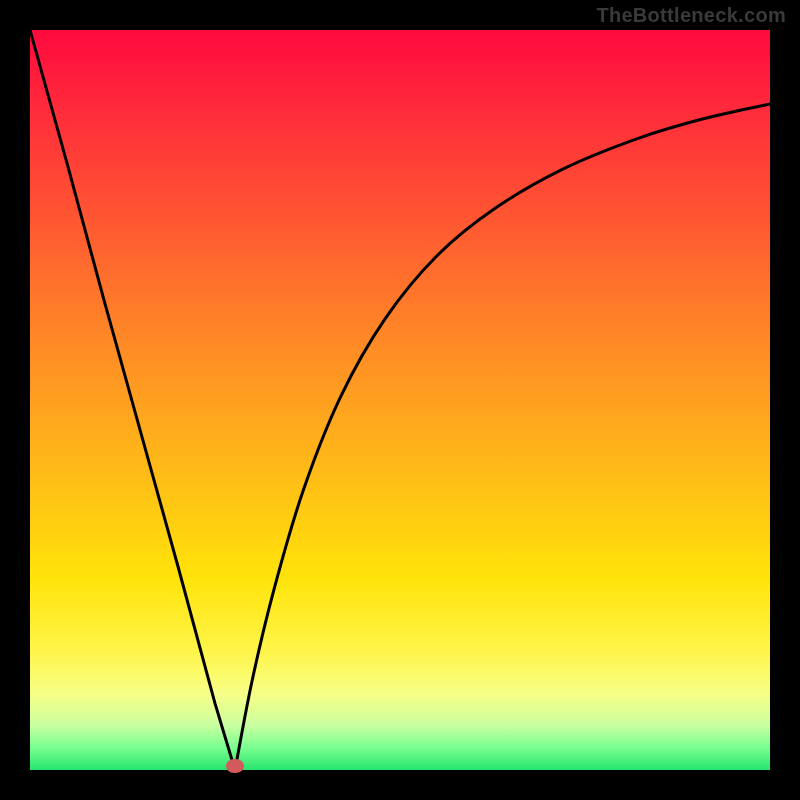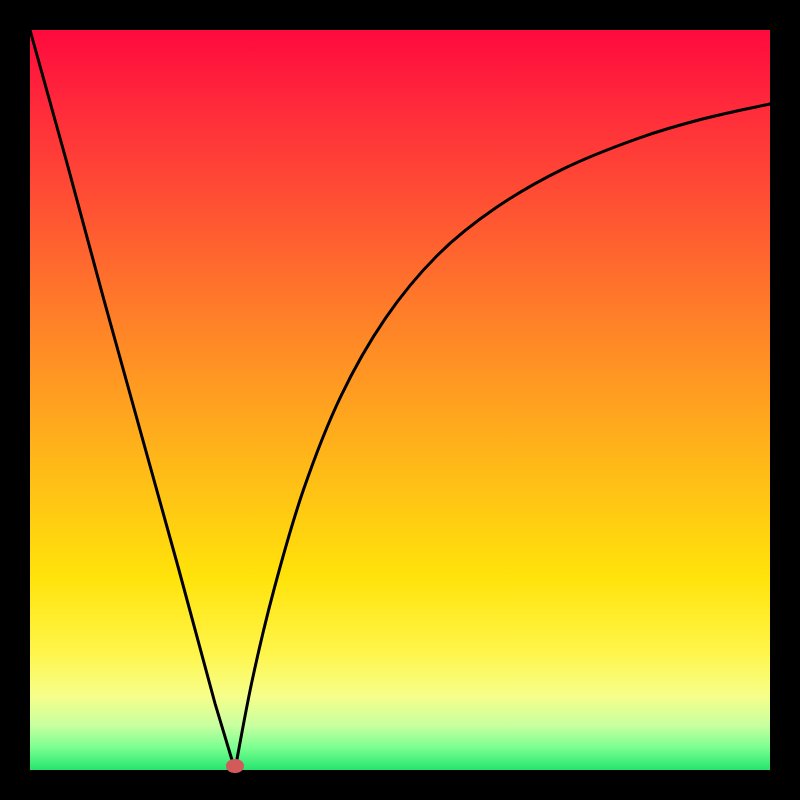--- a/index.html
+++ b/index.html
@@ -63,20 +63,21 @@
     height: 14px;
     background: #d25a5a; 
     border-radius: 50% / 55%;
     transform: translate(-50%, -50%);
   }
 </style>
 </head>
 <body>
 
 <div class="frame">
+  <span class="watermark">TheBottleneck.com</span>
 
   <div class="plot">
     <svg class="curve" viewBox="0 0 740 740" preserveAspectRatio="none">
       <path id="curve-left" fill="none" stroke="#000" stroke-width="3" stroke-linecap="round" d="M0.0 0.0 L37.0 133.2 L74.0 270.1 L111.0 403.3 L148.0 536.5 L185.0 673.4 L205.0 740.0"></path>
       <path id="curve-right" fill="none" stroke="#000" stroke-width="3" stroke-linecap="round" d="M 205.0 740.0 C 207.8 725.2, 215.5 681.4, 222.0 651.2 C 228.5 621.0, 235.6 590.8, 244.2 558.7 C 252.8 526.6, 262.7 490.9, 273.8 458.8 C 284.9 426.7, 297.2 394.7, 310.8 366.3 C 324.4 337.9, 339.2 312.0, 355.2 288.6 C 371.2 265.2, 388.5 244.2, 407.0 225.7 C 425.5 207.2, 445.2 192.0, 466.2 177.6 C 487.2 163.2, 509.4 150.6, 532.8 139.1 C 556.2 127.6, 583.4 117.2, 606.8 108.8 C 630.2 100.4, 651.2 94.6, 673.4 88.8 C 695.6 83.0, 728.9 76.5, 740.0 74.0"></path>
     </svg>
     <div id="min-dot" class="minimum-dot" style="left: 204.98px; top: 736px;"></div>
   </div>
 </div>
 

